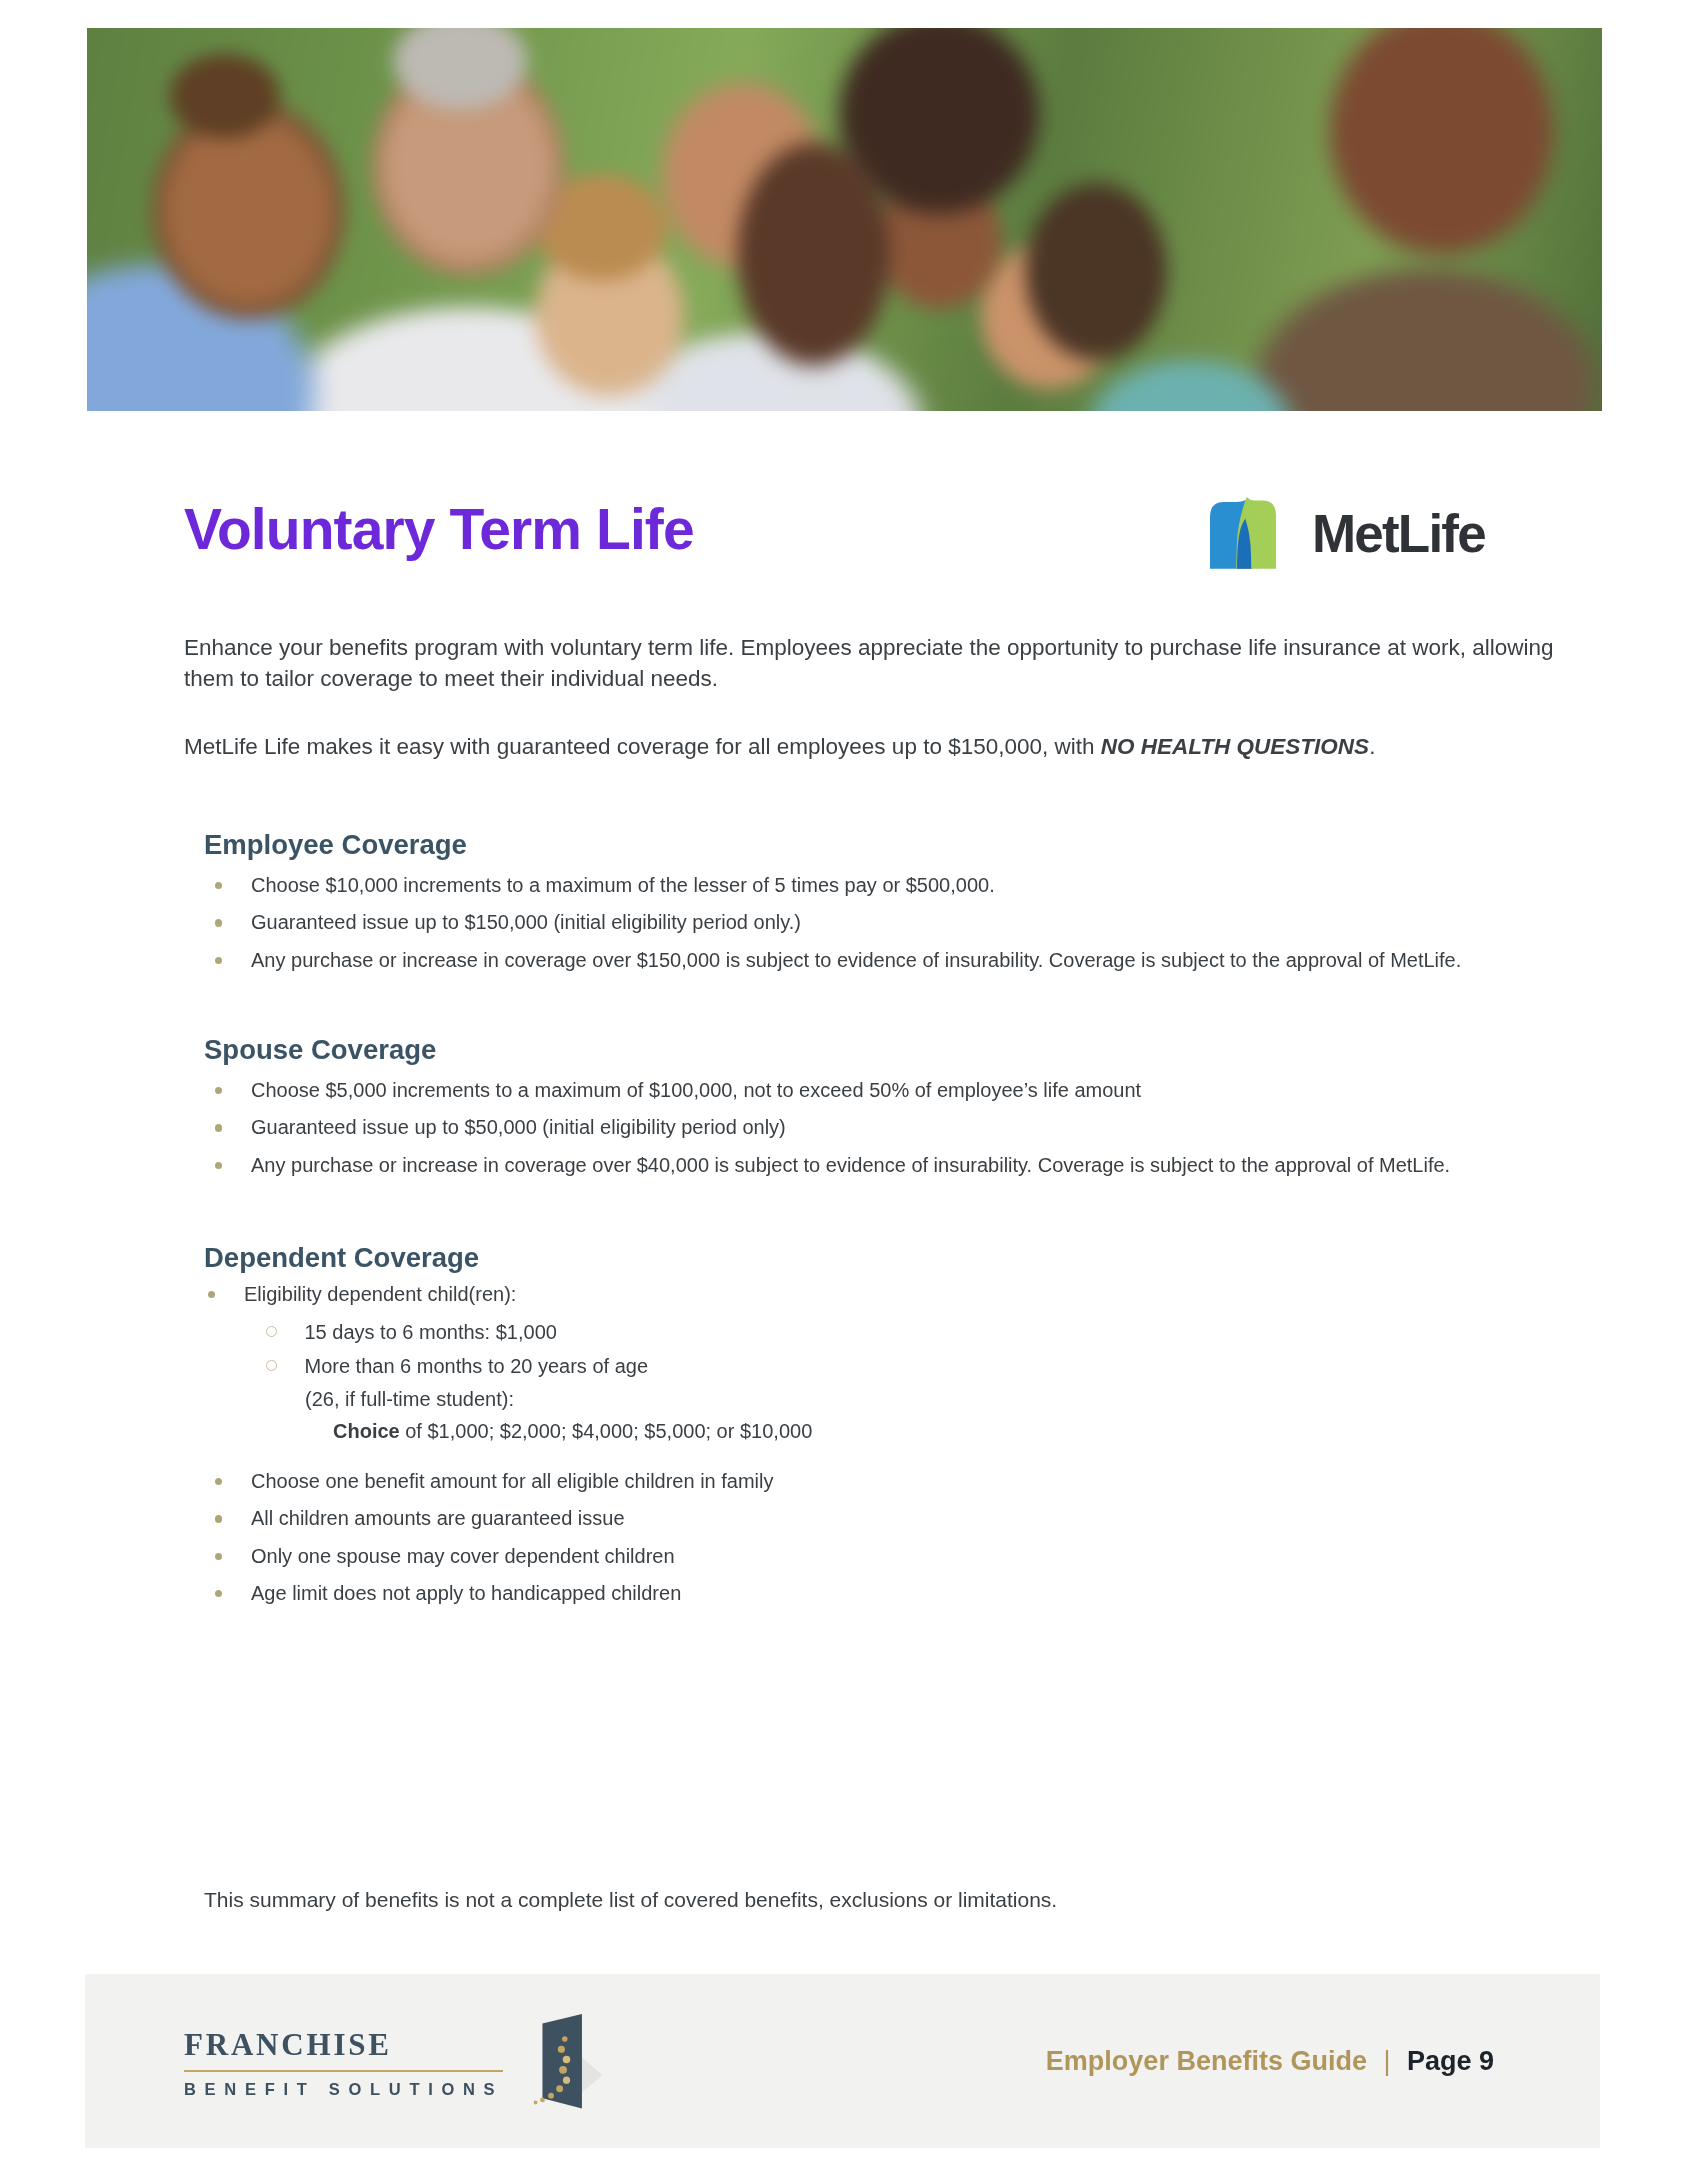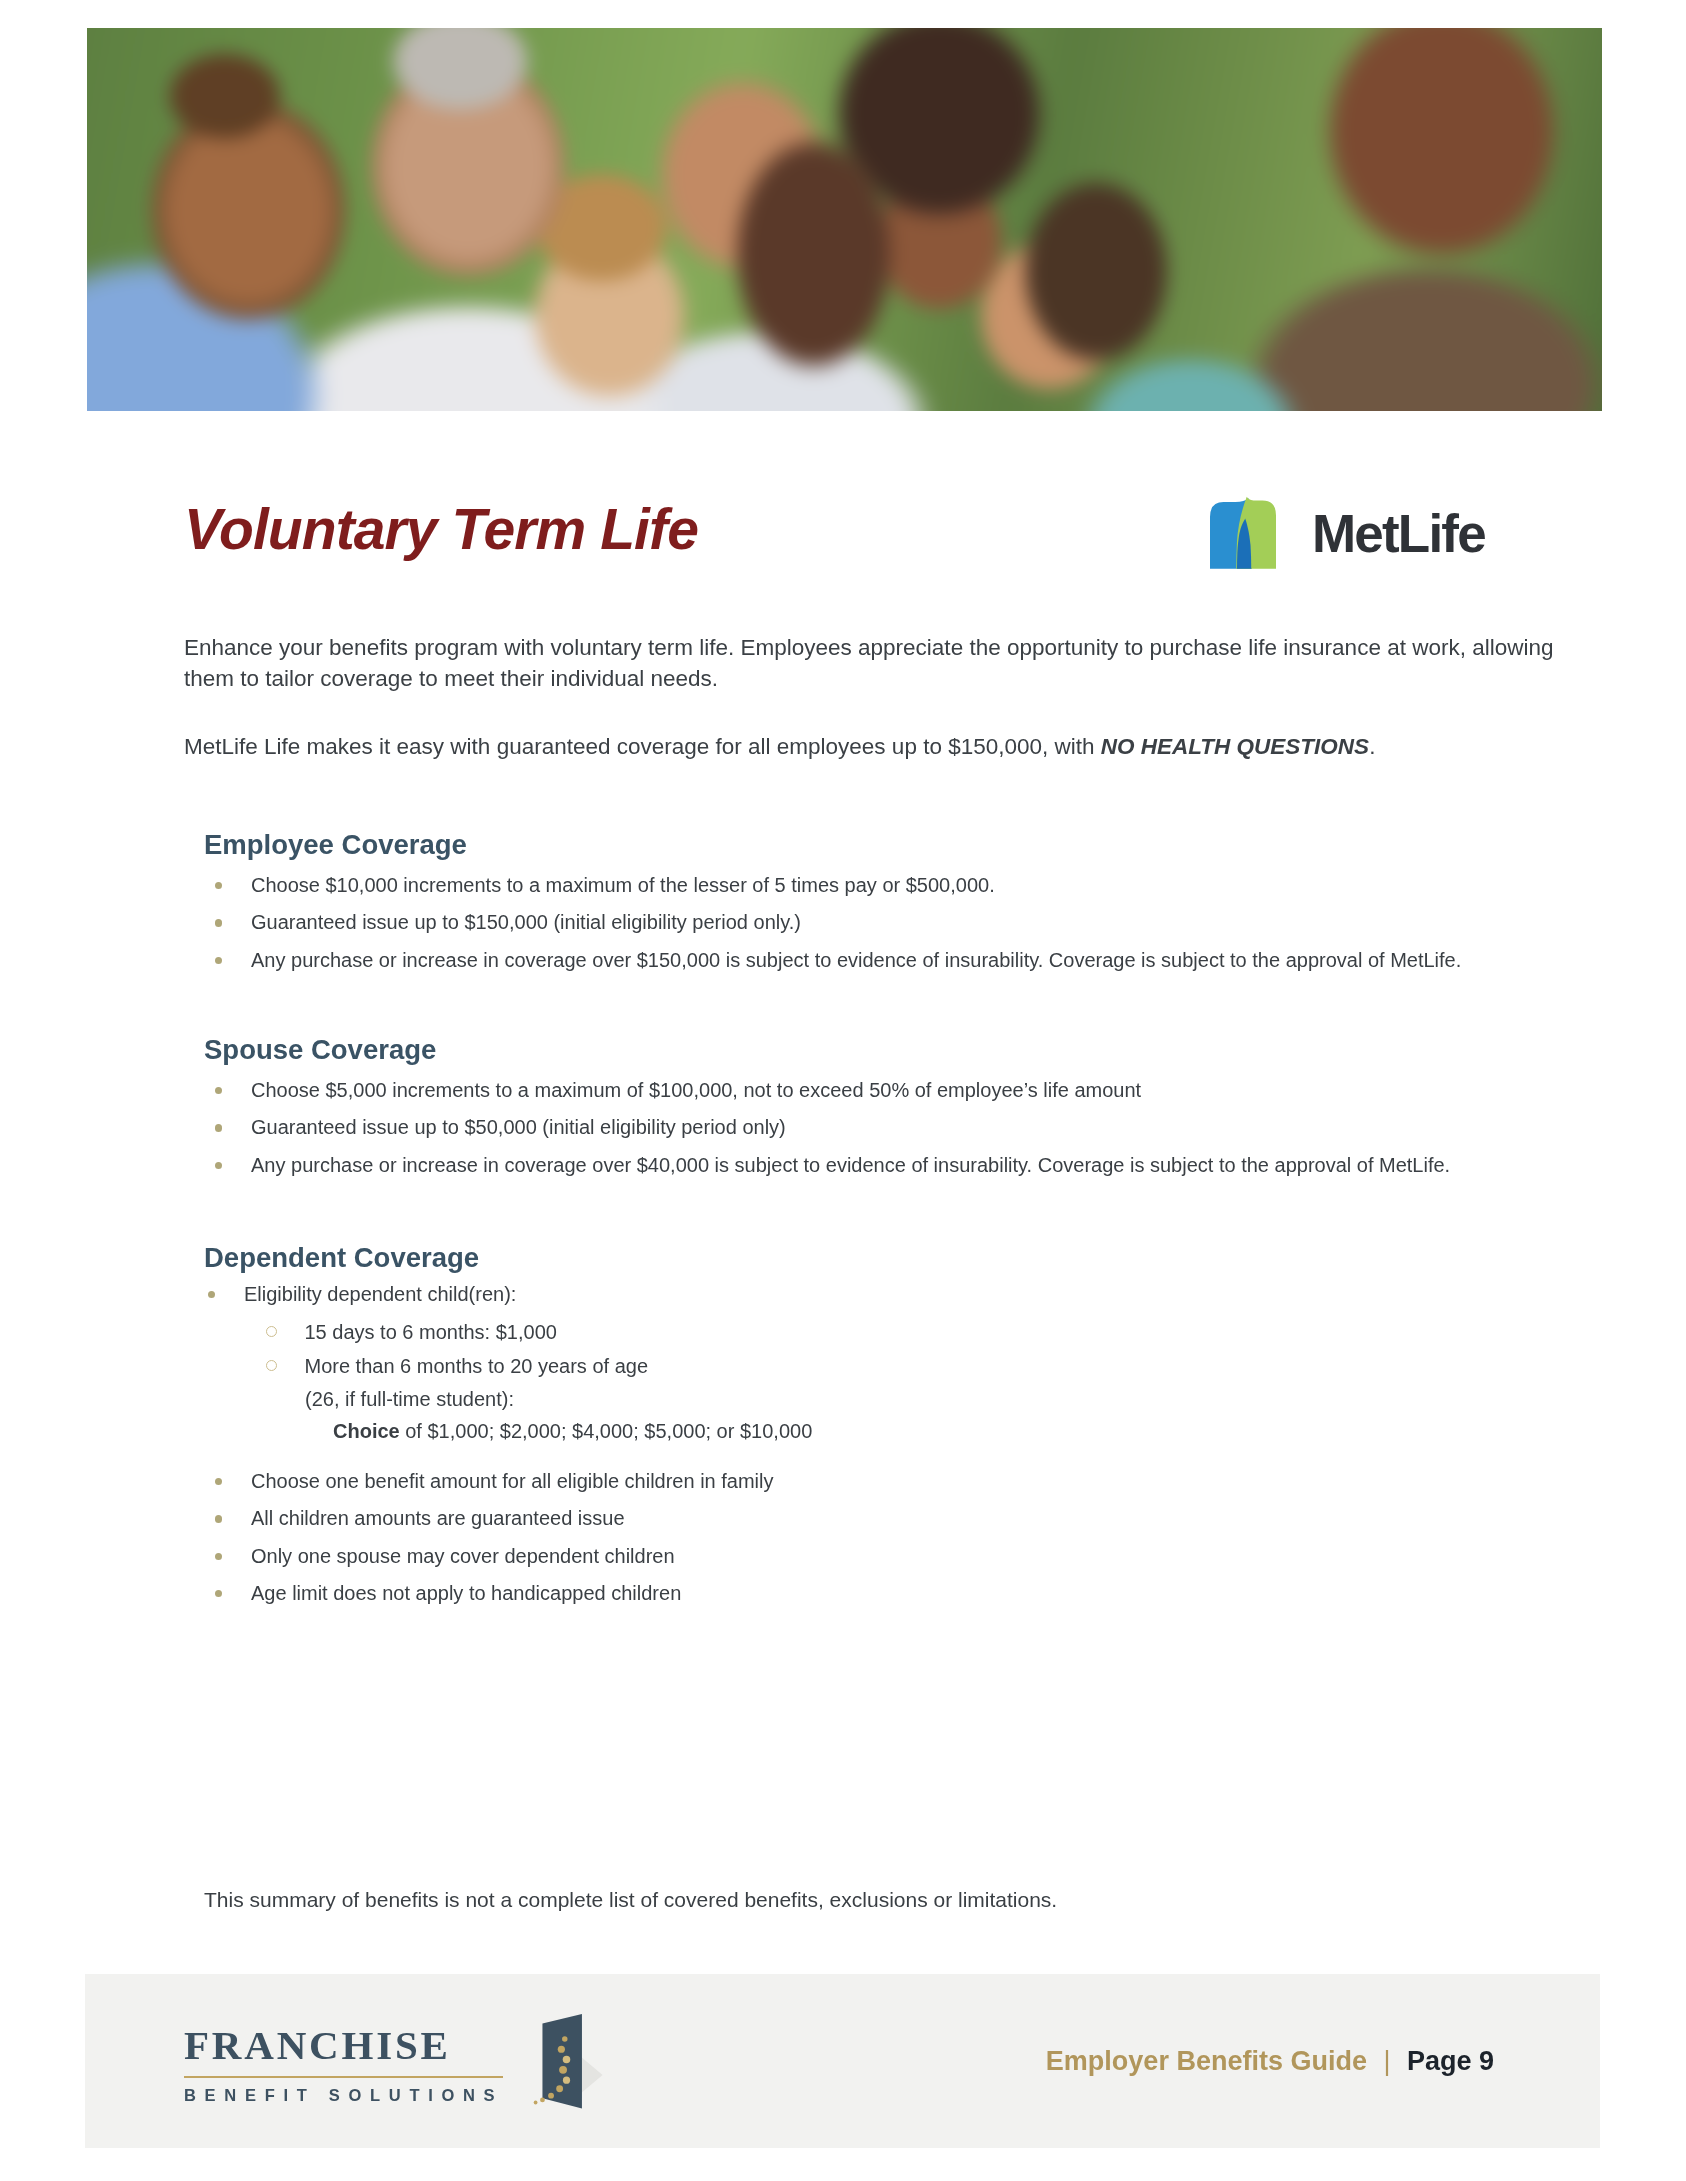--- a/index.html
+++ b/index.html
@@ -32,21 +32,21 @@
       radial-gradient(275px 156px at 26% 94%, #e9e9ec 0 60%, transparent 74%),
       radial-gradient(230px 138px at 45% 97%, #dfe2e8 0 60%, transparent 74%),
       radial-gradient(174px 119px at 72% 98%, #6fb0ae 0 50%, transparent 66%),
       radial-gradient(257px 174px at 87% 88%, #6e5743 0 60%, transparent 72%),
       linear-gradient(100deg,#5d7d42 0%,#6f934d 22%,#86a95c 42%,#5c7b41 62%,#7f9c55 82%,#4c6a38 100%);
   }
 
   
   .page-title {
     position:absolute; left:184px; top:496px;
-    font-size:57px; font-weight:700; letter-spacing:-0.9px; color:#7f1d1d;font-style:italic;
+    font-size:57px; font-weight:700; letter-spacing:-0.9px; color:#6d28d9;
   }
   .metlife-logo { position:absolute; left:1199px; top:496px; display:flex; align-items:center; gap:25px; }
   .metlife-word { font-size:53px; font-weight:700; letter-spacing:-1.8px; color:#2F3237; }
 
   
   .intro-1 { position:absolute; left:184px; top:632px; width:1419px; font-size:22.5px; line-height:31px; color:#3B4045; }
   .intro-2 { position:absolute; left:184px; top:731px; width:1419px; font-size:22.5px; line-height:31px; color:#3B4045; }
   .intro-em { font-weight:700; font-style:italic; }
 
   
@@ -70,21 +70,21 @@
   .choice-bold { font-weight:700;margin-left:28px; }
 
   
   .disclaimer { position:absolute; left:204px; top:1888px; font-size:21px; color:#3A3F44; }
 
   
   .footer-band { position:absolute; left:85px; top:1974px; width:1515px; height:174px; background:#F2F2F0; }
   .franchise { position:absolute; left:99px; top:35px; display:flex; align-items:center; gap:24px; }
   .franchise-text { display:flex; flex-direction:column; }
   .franchise-name {
-    font-family:"Liberation Serif", serif; font-size:41px; font-weight:700;
+    font-family:"Liberation Serif", serif; font-size:31px; font-weight:700;
     letter-spacing:2.8px; color:#3D5161; padding-bottom:7.3px;
     border-bottom:2.8px solid #C2A561;
   }
   .franchise-tagline {
     margin-top:8.3px; font-size:16.5px; font-weight:700; letter-spacing:8.7px; color:#3D5161;
   }
   .footer-right { position:absolute; right:106px; top:0; height:100%; display:flex; align-items:center; font-size:27px; font-weight:700; }
   .guide-label { color:#B1965B; }
   .footer-divider { color:#B1965B; font-weight:400; margin:0 16.5px; }
   .page-label { color:#1C232B; }

